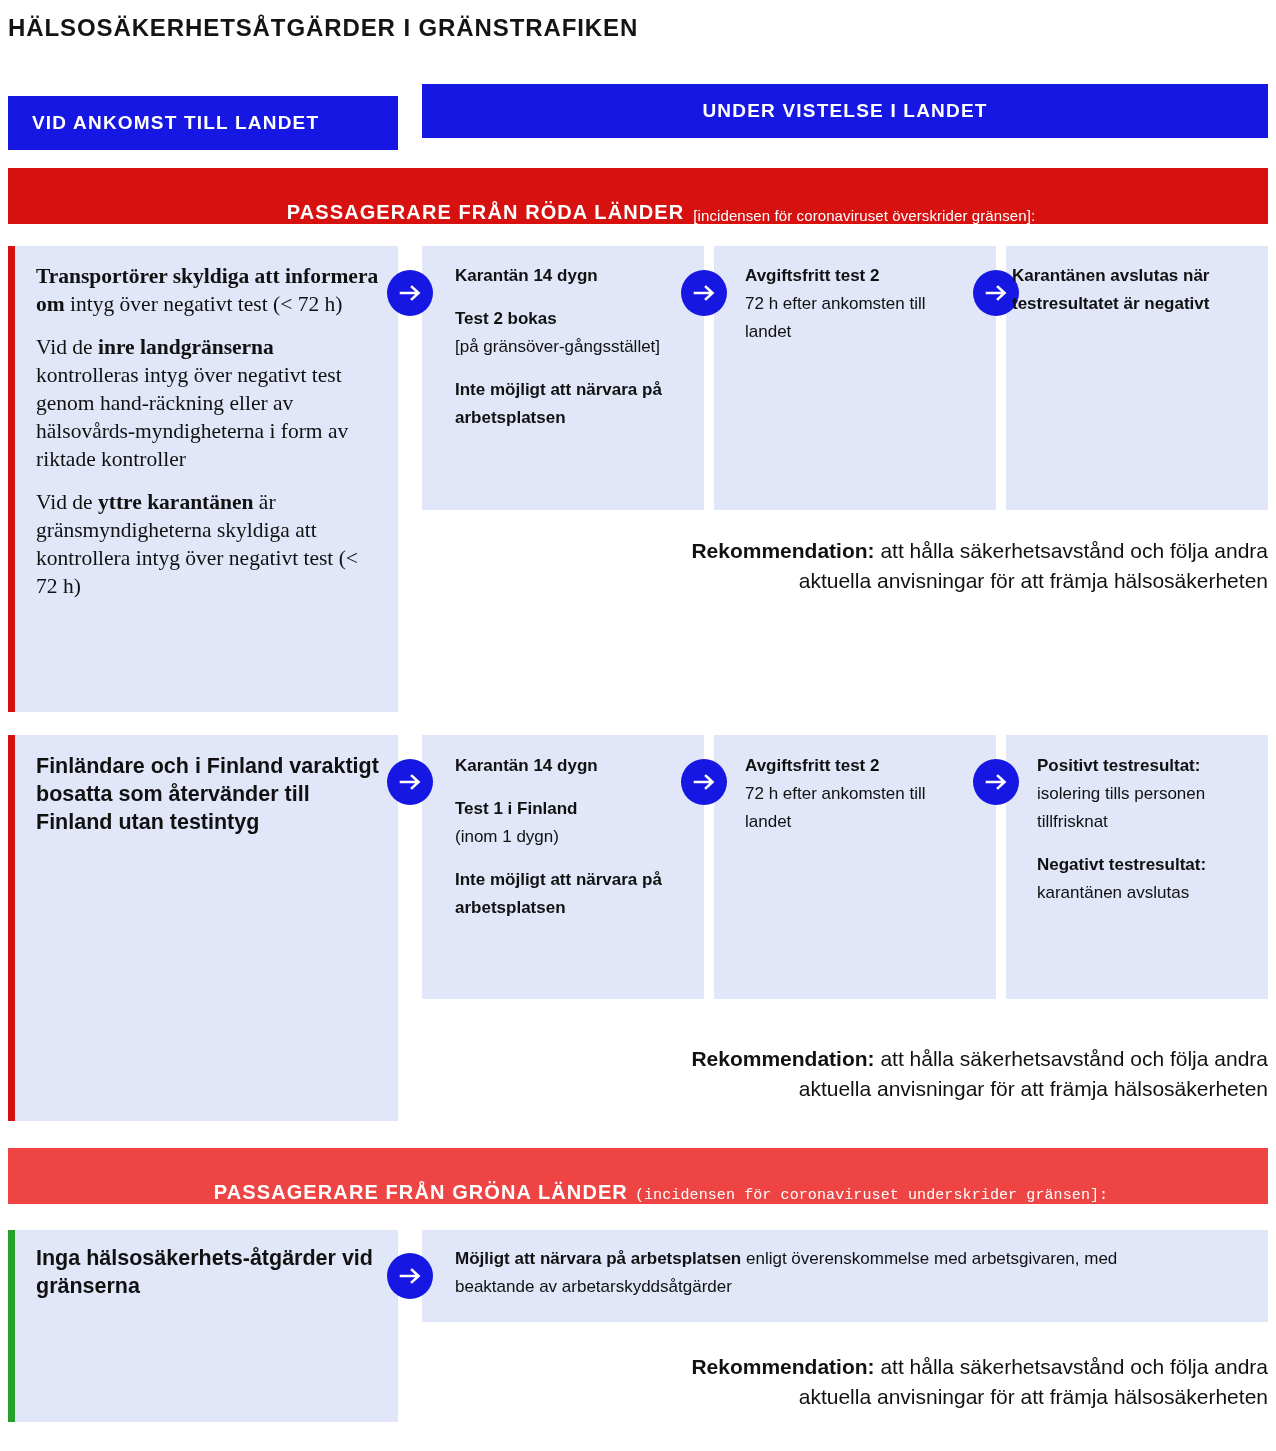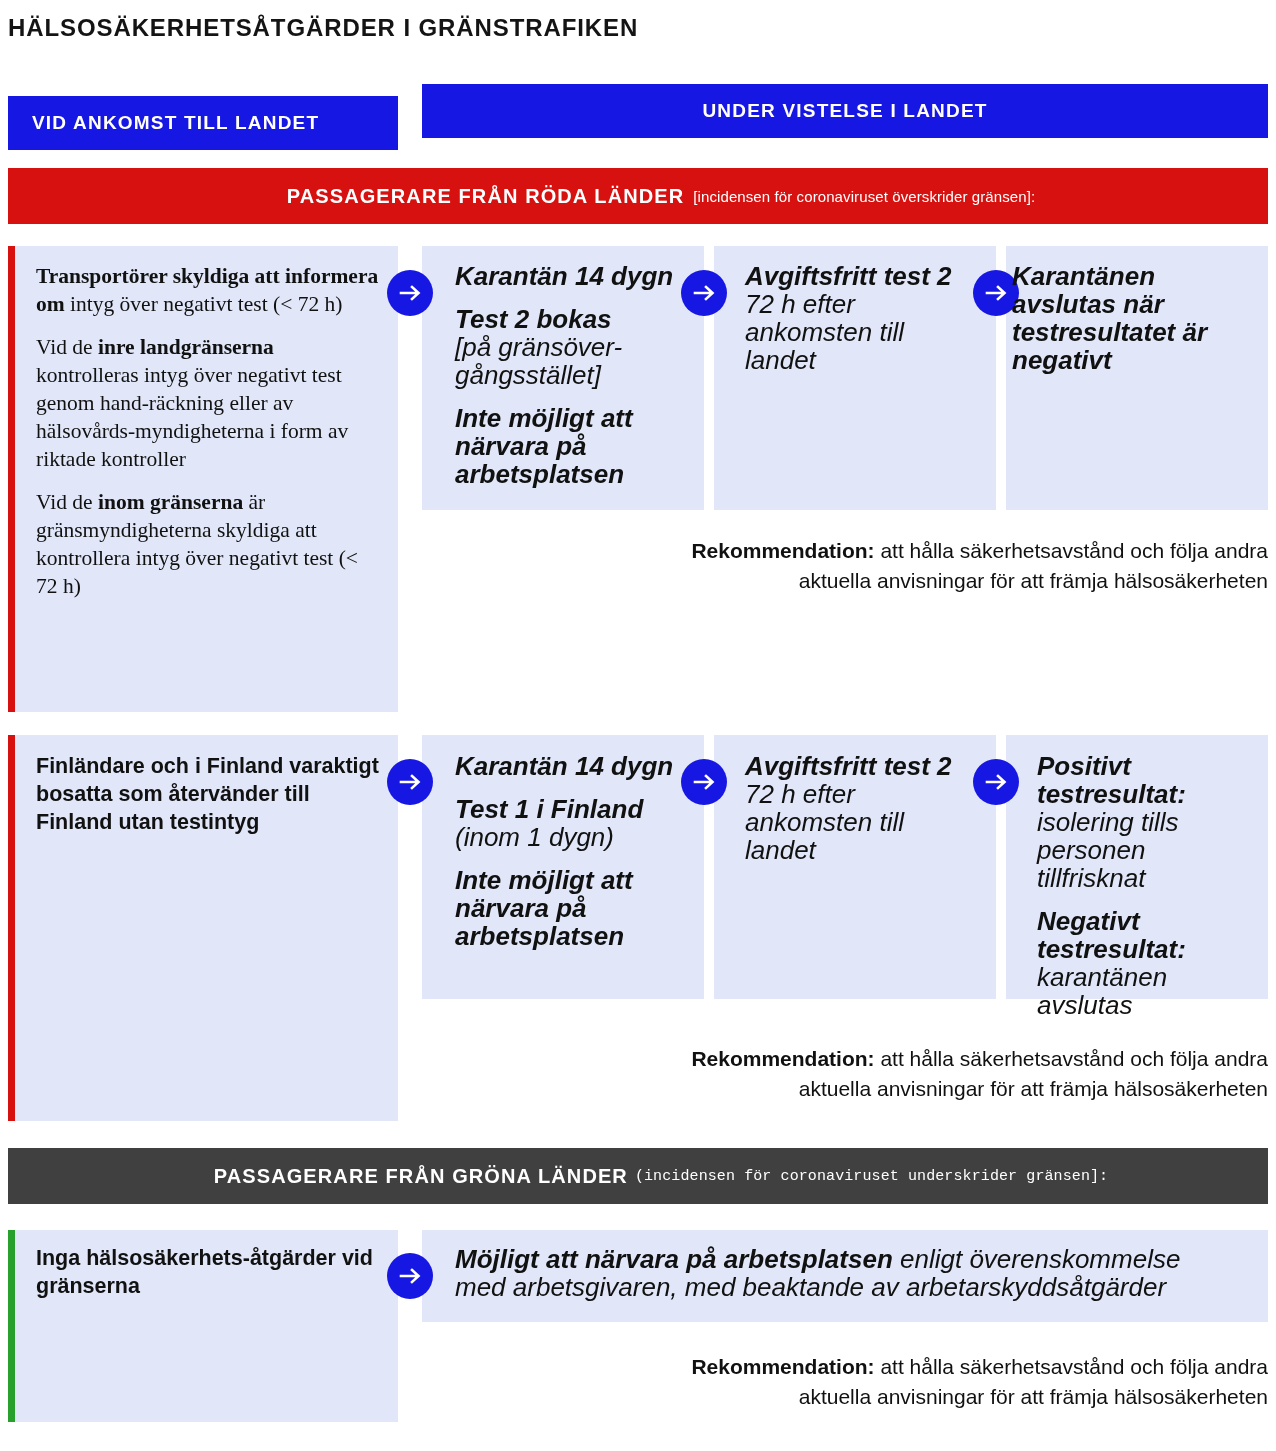--- a/index.html
+++ b/index.html
@@ -39,26 +39,26 @@
   .phase-stay    { left: 422px; top: 84px; width: 846px; height: 54px; justify-content: center; }
 
   
   .cat-banner {
     position: absolute;
     left: 8px;
     width: 1260px;
     height: 56px;
     color: #ffffff;
     display: flex;
-    align-items: center;
+    align-items: flex-end;
     justify-content: center;
     padding-left: 46px;
   }
   .cat-red   { top: 168px; background: #d6110f; }
-  .cat-green { top: 1148px; background: #404040; }
+  .cat-green { top: 1148px; background: #ef4444; }
   .cat-strong {
     font-size: 20px;
     font-weight: bold;
     letter-spacing: 1.1px;
   }
   .cat-note {
     font-size: 15px;
     font-weight: normal;
     letter-spacing: 0.1px;
     margin-left: 9px;
@@ -70,21 +70,21 @@
   .stripe { position: absolute; width: 7px; }
   .stripe-red   { background: #d6110f; }
   .stripe-green { background: #27a02c; }
 
   
   .tb { position: absolute; }
   .para { margin: 0 0 15px 0; }
   .para:last-child { margin-bottom: 0; }
 
   .t-lg  { font-size: 21.5px; line-height: 28px; }
-  .t-md  { font-size: 26px;   line-height: 28px; font-style: italic; }
+  .t-md  { font-size: 17px;   line-height: 28px; }
   b, .bold { font-weight: bold; }
 
   
   .arrow {
     position: absolute;
     width: 46px; height: 46px;
     border-radius: 50%;
     background: #1717e3;
     display: flex;
     align-items: center;
@@ -118,21 +118,21 @@
     <span class="cat-strong">PASSAGERARE FRÅN RÖDA LÄNDER</span>
     <span class="cat-note">[incidensen för coronaviruset överskrider gränsen]:</span>
   </div>
 
   <div class="panel" style="left:8px; top:246px; width:390px; height:466px;"></div>
   <div class="stripe stripe-red" style="left:8px; top:246px; height:466px;"></div>
 
   <div class="tb t-lg" style="left:36px; top:262px; width:345px;font-family:Liberation Serif, serif;">
     <p class="para"><b>Transportörer skyldiga att informera om</b><span> intyg över negativt test (&lt; 72 h)</span></p>
     <p class="para"><span>Vid de </span><b>inre landgränserna</b><span> kontrolleras intyg över negativt test genom hand-räckning eller av hälsovårds-myndigheterna i form av riktade kontroller</span></p>
-    <p class="para"><span>Vid de </span><b>inom gränserna</b><span> är gränsmyndigheterna skyldiga att kontrollera intyg över negativt test (&lt; 72 h)</span></p>
+    <p class="para"><span>Vid de </span><b>yttre karantänen</b><span> är gränsmyndigheterna skyldiga att kontrollera intyg över negativt test (&lt; 72 h)</span></p>
   </div>
 
   <div class="panel" style="left:422px; top:246px; width:282px; height:264px;"></div>
   <div class="panel" style="left:714px; top:246px; width:282px; height:264px;"></div>
   <div class="panel" style="left:1006px; top:246px; width:262px; height:264px;"></div>
 
   <div class="arrow" style="left:387px; top:270px;">
     <svg width="26" height="26" viewBox="0 0 26 26">
         <path d="M4 13 H21 M15 7 L21.5 13 L15 19" stroke="#ffffff" stroke-width="2.6" fill="none" stroke-linecap="square"></path>
       </svg>

